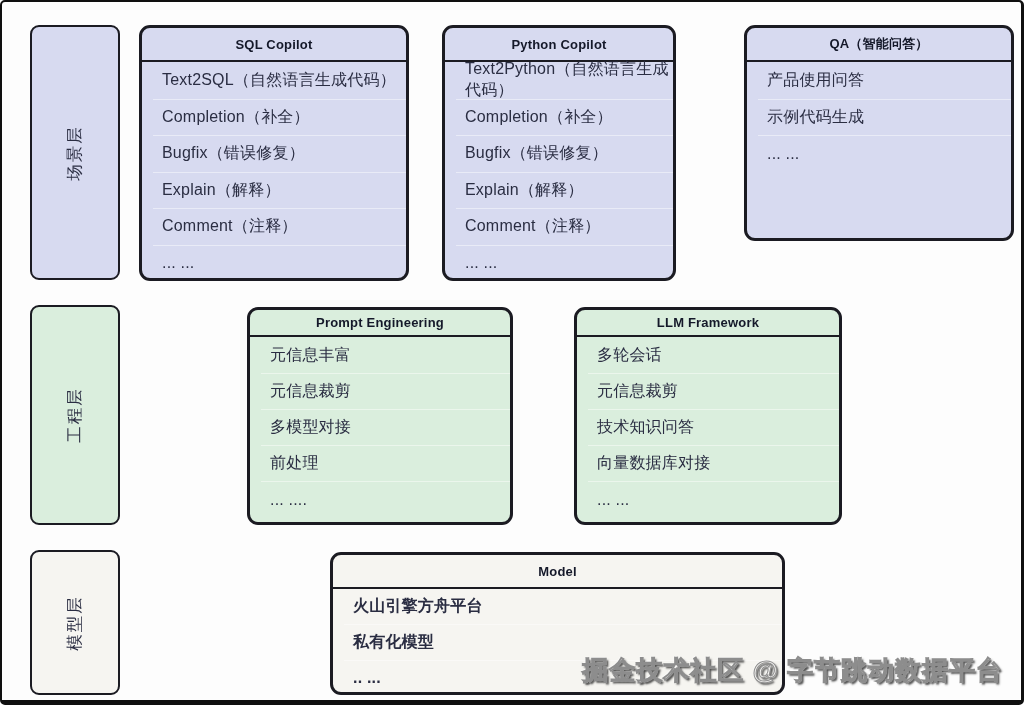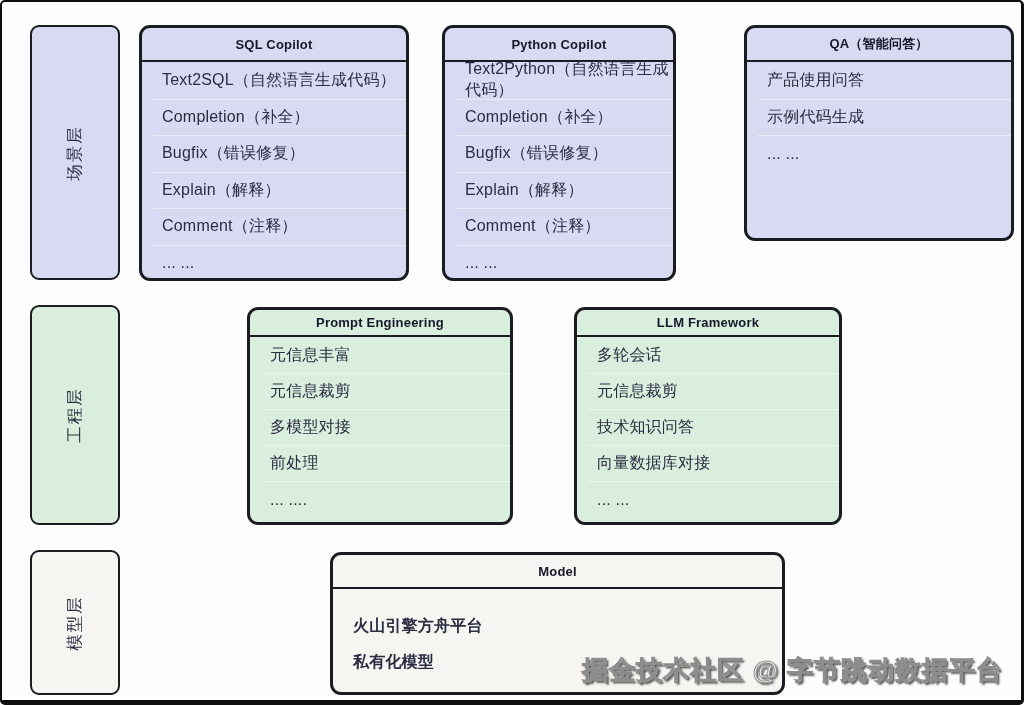--- a/index.html
+++ b/index.html
@@ -76,21 +76,21 @@
     letter-spacing: 0.2px;
   }
   .item + .item { border-top: 1px solid rgba(255,255,255,0.45); }
   .r1 .item { height: 36.5px; flex: 0 0 36.5px; }
   .r2 .item { height: 36px;   flex: 0 0 36px; }
   .r3 .item { height: 35.3px; flex: 0 0 35.3px; font-weight: bold; }
 
   
   .fill-scene { background: var(--scene-fill, #d7daf0); }
   .fill-eng   { background: var(--engineering-fill, #daeedd); }
-  .fill-model { background: var(--model-fill, #f6f5f1); gap: 20px; }
+  .fill-model { background: var(--model-fill, #f6f5f1); }
 
   
   .lbl-scene { left: 28px;  top: 23px;  width: 90px;  height: 255px; }
   .lbl-eng   { left: 28px;  top: 303px; width: 90px;  height: 220px; }
   .lbl-model { left: 28px;  top: 548px; width: 90px;  height: 145px; }
 
   .box-sql    { left: 137px; top: 23px;  width: 270px; height: 256px; }
   .box-python { left: 440px; top: 23px;  width: 234px; height: 256px; }
   .box-qa     { left: 742px; top: 23px;  width: 270px; height: 216px; }
   .box-prompt { left: 245px; top: 305px; width: 266px; height: 218px; }

